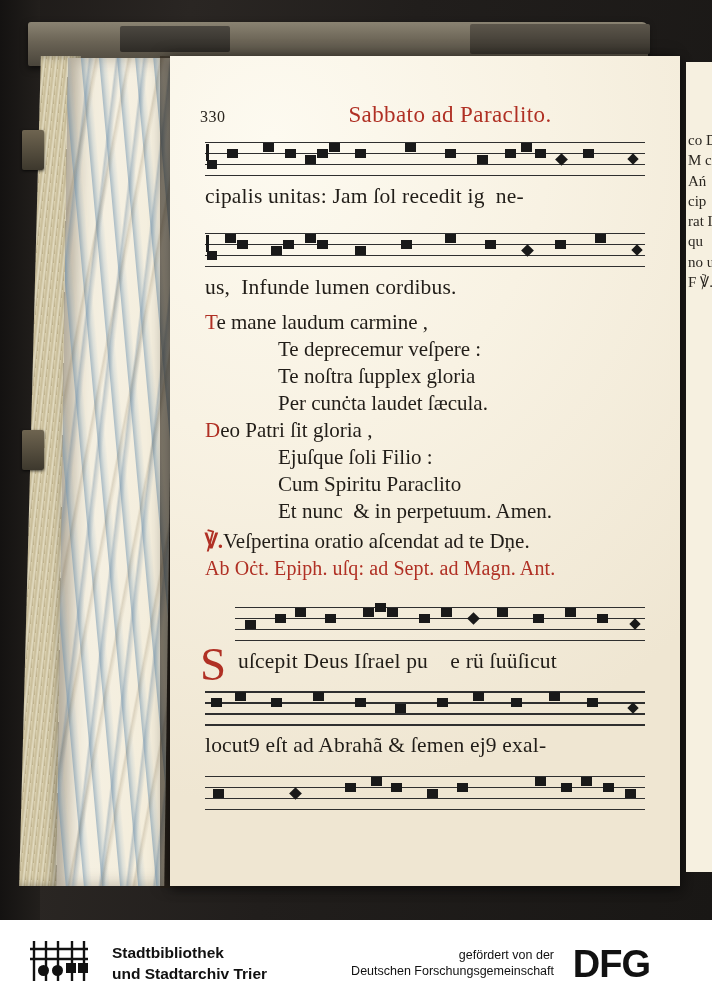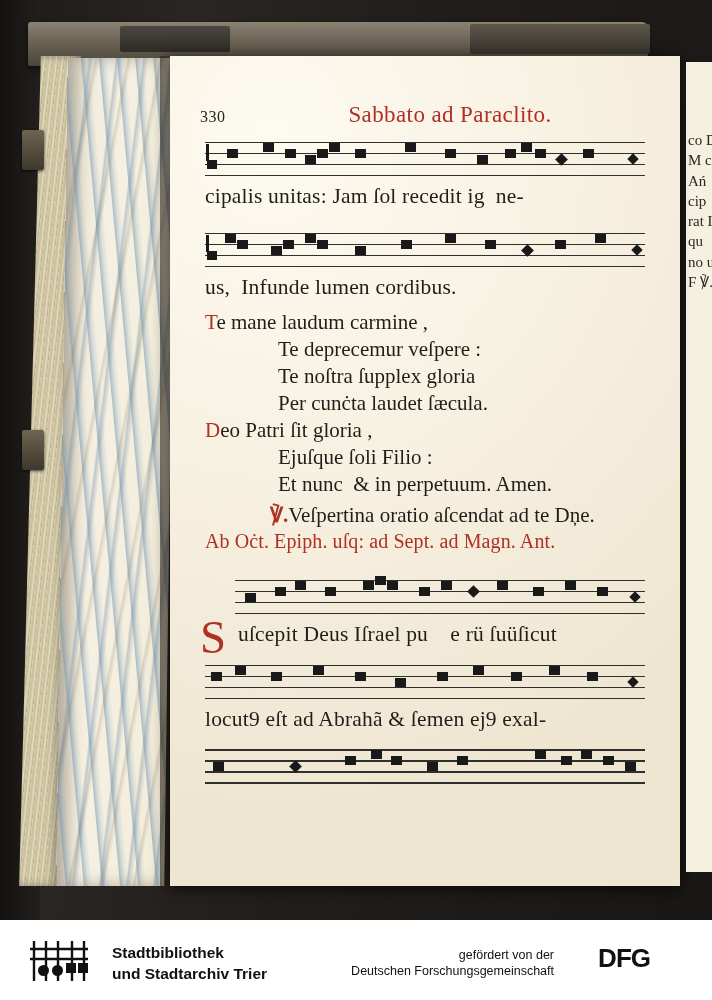--- a/index.html
+++ b/index.html
@@ -322,21 +322,21 @@
     font-family: "Liberation Sans", sans-serif;
     font-size: 12.5px;
     line-height: 1.3;
     color: #111111;
     white-space: pre-line;
   }
   .dfg {
     position: absolute;
     right: 22px; top: 22px;
     font-family: "Liberation Sans", sans-serif;
-    font-size: 26px;
+    font-size: 38px;
     font-weight: bold;
     letter-spacing: -1px;
     color: #111111;
     text-align: right;
   }
 </style>
 </head>
 <body>
 
 <div class="page">
@@ -426,24 +426,25 @@
       </div>
       <div class="lyric">us,  Infunde lumen cordibus.</div>
 
       <div style="margin-top:10px;">
         <div class="hymn-line"><span class="rubric-cap">T</span><span>e mane laudum carmine ,</span></div>
         <div class="hymn-line indent">Te deprecemur veſpere :</div>
         <div class="hymn-line indent">Te noſtra ſupplex gloria</div>
         <div class="hymn-line indent">Per cunċta laudet ſæcula.</div>
         <div class="hymn-line"><span class="rubric-cap">D</span><span>eo Patri ſit gloria ,</span></div>
         <div class="hymn-line indent">Ejuſque ſoli Filio :</div>
+        <div class="hymn-line indent">Cum Spiritu Paraclito</div>
         <div class="hymn-line indent">Et nunc  &amp; in perpetuum. Amen.</div>
       </div>
 
-      <div style="margin-top:4px;text-align:center;">
+      <div style="margin-top:4px;">
         <div class="versicle"><span class="mark">℣.</span><span>Veſpertina oratio aſcendat ad te Dņe.</span></div>
       </div>
 
       <div class="rubric-line">Ab Oċt. Epiph. uſq: ad Sept. ad Magn. Ant.</div>
 
       <div style="position:relative;">
 
         <div class="staff" style="margin-top:22px; margin-left:35px; width:410px;">
           <div class="line l1"></div>
           <div class="line l2"></div>

